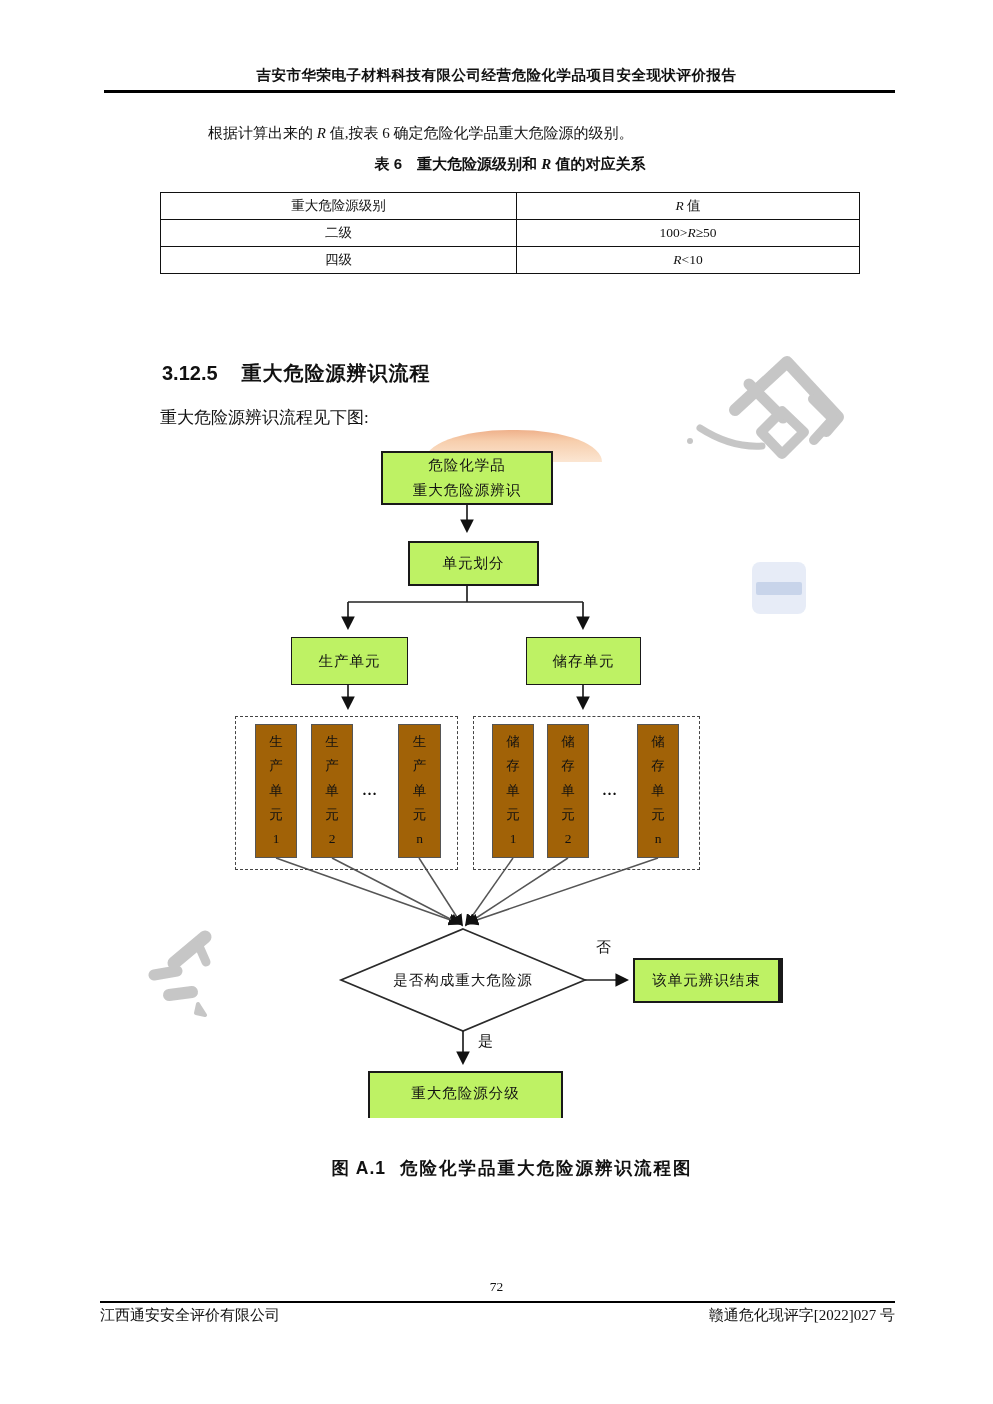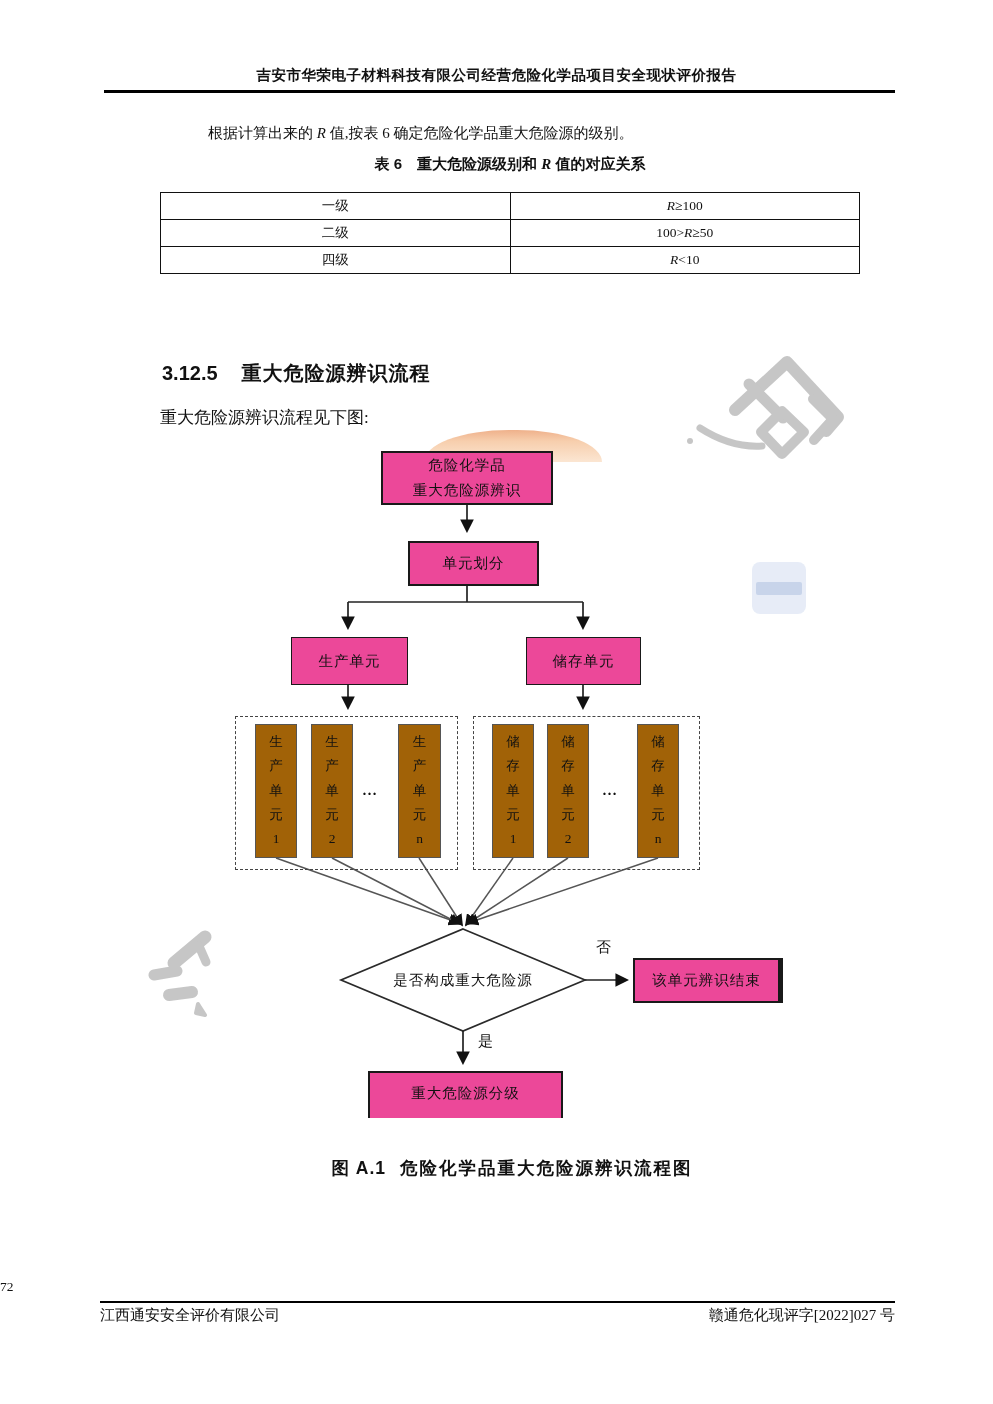--- a/index.html
+++ b/index.html
@@ -12,21 +12,21 @@
   
   .wm{z-index:0;}
   #connector-svg{z-index:1;pointer-events:none;}
   .fg{z-index:2;}
 
   
   .doc-header{left:0;top:66px;width:993px;text-align:center;
     font-size:14.5px;font-weight:bold;letter-spacing:.5px;}
   .header-rule{left:104px;top:90px;width:791px;height:3px;background:#000;}
   .intro{left:196px;top:112px;width:640px;font-size:15px;}
-  .footer-pagenum{left:0;top:1279px;width:993px;font-size:13.5px;}
+  .footer-pagenum{left:0;top:1279px;width:993px;text-align:center;font-size:13.5px;}
   .footer-rule{left:100px;top:1301px;width:795px;height:2px;background:#000;}
   .footer-left{left:100px;top:1306px;font-size:15px;}
   .footer-right{right:98px;top:1306px;font-size:15px;}
 
   
   .tbl-title{left:160px;top:155px;width:700px;text-align:center;
     font-family:"Liberation Sans","DejaVu Sans",sans-serif;
     font-weight:bold;font-size:15px;}
   .tbl-wrap{left:160px;top:192px;width:700px;}
   table.t6{border-collapse:collapse;width:700px;table-layout:fixed;}
@@ -35,21 +35,21 @@
   table.t6 .c1{width:50.8%;}
   .rit{font-style:italic;font-family:"Liberation Serif",serif;}
 
   
   .sec-head{left:162px;top:360px;font-family:"Liberation Sans","DejaVu Sans",sans-serif;
     font-weight:bold;font-size:20px;letter-spacing:1px;}
   .sec-head .num{margin-right:24px;letter-spacing:0;}
   .sec-lead{left:160px;top:406px;font-size:17px;}
 
   
-  .fbox{background:#ec4899;border:2px solid #191919;box-sizing:border-box;
+  .fbox{background:#bef264;border:2px solid #191919;box-sizing:border-box;
     display:flex;flex-direction:column;align-items:center;justify-content:center;
     font-size:14.5px;letter-spacing:1px;}
   .box-start{left:381px;top:451px;width:172px;height:54px;line-height:1.7;}
   .box-division{left:408px;top:541px;width:131px;height:45px;}
   .box-production{left:291px;top:637px;width:117px;height:48px;border-width:1.8px;}
   .box-storage{left:526px;top:637px;width:115px;height:48px;border-width:1.8px;}
   .dashed-box{border:1.6px dashed #444;box-sizing:border-box;background:transparent;}
   .dash-left{left:235px;top:716px;width:223px;height:154px;}
   .dash-right{left:473px;top:716px;width:227px;height:154px;}
   .ubox{background:#a16207;border:1.6px solid #555;box-sizing:border-box;
@@ -140,23 +140,23 @@
 <div class="abs fg doc-header">吉安市华荣电子材料科技有限公司经营危险化学品项目安全现状评价报告</div>
 <div class="abs fg header-rule"></div>
 
 <p class="abs fg intro" style="margin:12px"><span>根据计算出来的 </span><span class="rit">R</span><span> 值,按表 6 确定危险化学品重大危险源的级别。</span></p>
 
 <div class="abs fg tbl-title"><span>表 6　重大危险源级别和 </span><span class="rit">R</span><span> 值的对应关系</span></div>
 
 <div class="abs fg tbl-wrap">
   <table class="t6">
     <tbody>
-    <tr>
-      <td>一级</td>
-      <td><span></span><span class="rit">R</span><span>≥100</span></td>
+        <tr>
+      <td class="c1">重大危险源级别</td>
+      <td><span class="rit">R</span><span> 值</span></td>
     </tr>
     <tr>
       <td>二级</td>
       <td><span>100&gt;</span><span class="rit">R</span><span>≥50</span></td>
     </tr>
     <tr>
       <td>四级</td>
       <td><span></span><span class="rit">R</span><span>&lt;10</span></td>
     </tr>
   </tbody>

